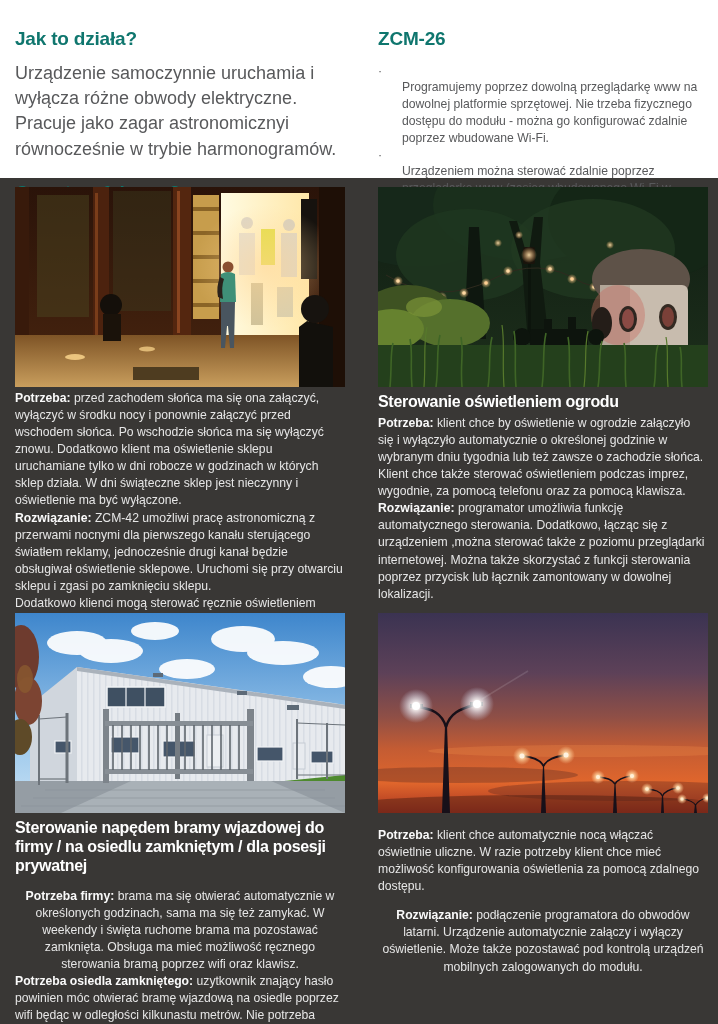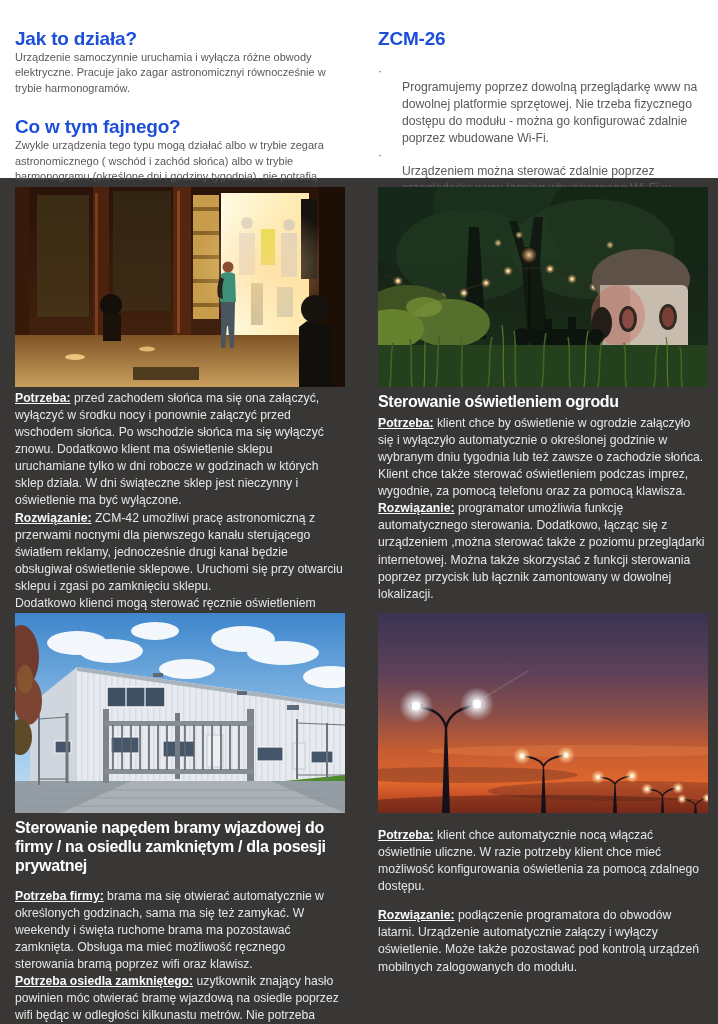--- a/index.html
+++ b/index.html
@@ -16,24 +16,24 @@
   .top {
     background:#ffffff;
     height:178px;
     display:flex;
     padding:28px 10px 0 15px;
     gap:33px;
     flex:none;
   }
   .top .col { width:330px; flex:none; }
   .top h2 {
-    font-size:19px; font-weight:bold; color:#1d4ed8; letter-spacing:-0.2px;
+    font-size:19px; font-weight:bold; color:#0f766e; letter-spacing:-0.2px;
   }
   .top p {
-    font-size:11px; line-height:1.4; color:#58595b; margin-top:0;
+    font-size:18px; line-height:1.4; color:#58595b; margin-top:11px;
   }
   .top h2.second { margin-top:20px; }
   .bullets { list-style:none; margin-top:13px; }
   .bullets li { display:flex; font-size:12.2px; line-height:1.4; color:#58595b; }
   .bullets .dot { width:24px; flex:none; color:#58595b; }
   .bullets .txt { flex:1;margin-top:16px; }
 
   
   .dark {
     flex:1;
@@ -47,23 +47,23 @@
   .case { width:330px; }
   .case .photo { display:block; width:330px; height:200px; }
   .case h3 {
     margin-top:6px;
     color:#ffffff; font-size:16px; font-weight:bold;
     letter-spacing:-0.3px; line-height:1.18;
   }
   .case p {
     font-size:12.2px; line-height:1.4; color:#e6e6e6;
   }
-  .case p b { color:#fafafa;text-decoration:underline; }
+  .case p b { color:#fafafa; }
   .mt3  { margin-top:3px; }
-  .mt12 { margin-top:12px; }
+  .mt12 { margin-top:12px;text-align:center; }
   .mt14 { margin-top:14px; }
   .mt16 { margin-top:0; }
 </style>
 </head>
 <body>
 
 <div class="page">
 
   <header class="top">
     <div class="col">

